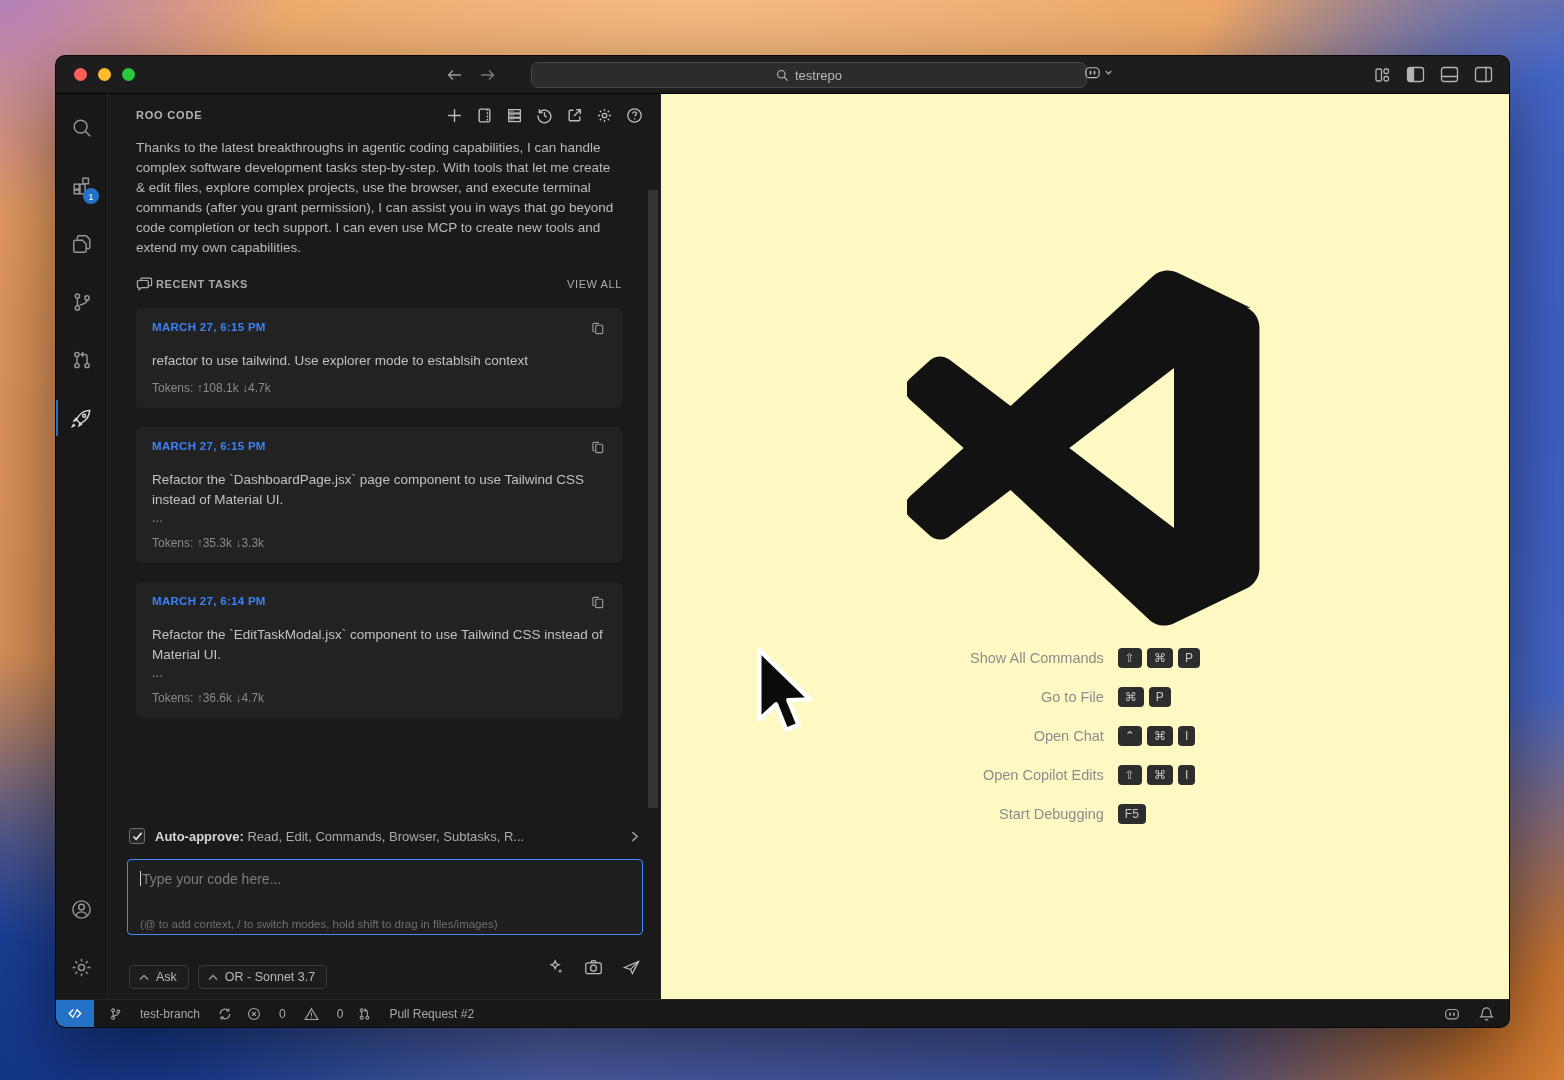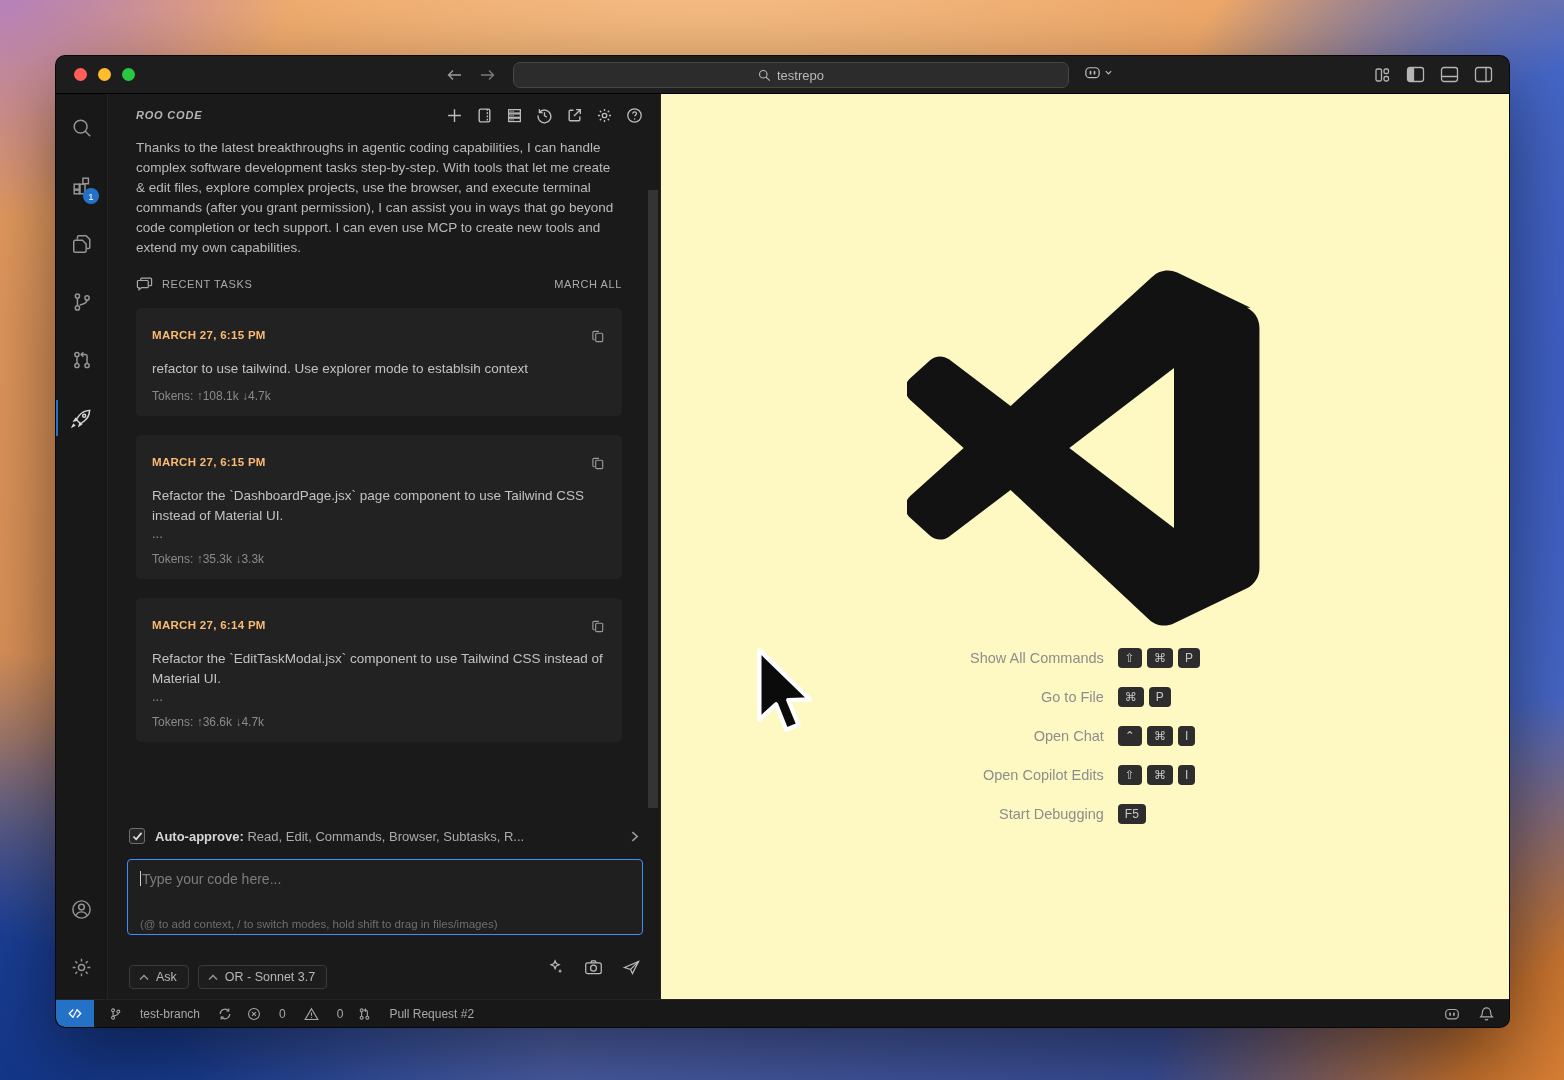--- a/index.html
+++ b/index.html
@@ -25,21 +25,21 @@
   .titlebar { height:38px; flex:0 0 38px; background:#1d1d1d; position:relative;
     display:flex; align-items:center; border-bottom:1px solid #000; }
   .traffic { display:flex; gap:11px; margin-left:18px; }
   .traffic span { width:13px; height:13px; border-radius:50%; display:block; }
   .dot-red    { background: var(--traffic-red,#ff5f57); }
   .dot-yellow { background: var(--traffic-yellow,#febc2e); }
   .dot-green  { background: var(--traffic-green,#28c840); }
   .nav-arrows { position:absolute; left:390px; display:flex; gap:16px; color:#9c9c9c; }
   .nav-arrows .fwd { color:#7a7a7a; }
   .searchbox {
-    position:absolute; left:457px; top:6px; width:556px; height:26px;
+    position:absolute; left:475px; top:6px; width:556px; height:26px;
     background:#2c2c2c; border:1px solid #464646; border-radius:7px;
     display:flex; align-items:center; justify-content:center; gap:6px;
     color:#b9b9b9; font-size:13px;
   }
   .copilot-menu { position:absolute; left:1027px; top:7px; display:flex; align-items:center; gap:2px; color:#bdbdbd; }
   .layout-icons { position:absolute; right:16px; display:flex; gap:15px; color:#b5b5b5; align-items:center; }
   
   .content { flex:1; display:flex; min-height:0; }
   .activitybar { width:52px; flex:0 0 52px; background:#181818; border-right:1px solid #242424;
     display:flex; flex-direction:column; align-items:stretch; padding-top:8px; }
@@ -49,31 +49,31 @@
   .ab-item.active::before { content:""; position:absolute; left:0; top:8px; bottom:8px; width:2px;
     background: var(--accent-blue,#2472c8); }
   .badge { position:absolute; right:8px; bottom:8px; min-width:16px; height:16px; border-radius:9px;
     background:var(--accent-blue,#2472c8); color:#fff; font-size:9.5px; display:flex;
     align-items:center; justify-content:center; padding:0 3px; }
   .ab-spacer { flex:1; }
   
   .sidebar { width:553px; flex:0 0 553px; background:#1a1a1a; border-right:1px solid #242424;
     display:flex; flex-direction:column; position:relative; min-height:0; }
   .panel-header { height:42px; flex:0 0 42px; display:flex; align-items:center;
-    padding:0 17px 0 28px;font-style:italic; }
+    padding:0 17px 0 28px; }
   .panel-title { font-size:11px; letter-spacing:.8px; color:#b4b4b4; font-weight:bold; }
   .panel-actions { margin-left:auto; display:flex; gap:13px; color:#bdbdbd; align-items:center; }
   .panel-actions .pa { cursor:pointer; display:flex; }
   .panel-body { flex:1; padding:2px 38px 0 28px; overflow:hidden; }
   .welcome { color:#bababa; font-size:13.5px; line-height:20px; margin-bottom:16px; }
   .recent-row { display:flex; align-items:center; margin:18px 0 16px; color:#a9a9a9; }
-  .recent-label { font-size:11px; font-weight:normal; letter-spacing:.6px; margin-left:9px; }
+  .recent-label { font-size:11px; font-weight:bold; letter-spacing:.6px; margin-left:3px; }
   .viewall { margin-left:auto; font-size:11px; letter-spacing:.6px; color:#ababab; cursor:pointer; }
   .task-card { background:#222222; border-radius:5px; padding:13px 16px 13px; margin-bottom:19px; cursor:pointer; }
-  .task-card .tc-head { display:flex; align-items:flex-start; color:#fdba74;margin-top:8px; }
+  .task-card .tc-head { display:flex; align-items:flex-start; color:#3b82f6; }
   .tc-date { font-size:11.5px; font-weight:bold; letter-spacing:.3px; }
   .tc-copy { margin-left:auto; color:#9a9a9a; cursor:pointer; display:flex; }
   .tc-text { color:#c2c2c2; font-size:13.5px; line-height:20px; margin-top:15px; }
   .tc-ellipsis { color:#8f8f8f; font-size:13px; line-height:16px; }
   .tc-tokens { color:#8a8a8a; font-size:12px; margin-top:10px; }
   .scroll-thumb { position:absolute; right:2px; top:96px; width:10px; height:618px;
     background:#4a4a4a; opacity:.55; }
   
   .panel-footer { flex:0 0 auto; padding:4px 17px 10px 19px; }
   .auto-row { display:flex; align-items:center; gap:10px; height:30px; margin:0 2px 8px 2px;
@@ -326,21 +326,21 @@
         <p class="welcome">Thanks to the latest breakthroughs in agentic coding capabilities, I can handle complex software development tasks step-by-step. With tools that let me create &amp; edit files, explore complex projects, use the browser, and execute terminal commands (after you grant permission), I can assist you in ways that go beyond code completion or tech support. I can even use MCP to create new tools and extend my own capabilities.</p>
 
         <div class="recent-row">
           <span>
             <svg width="17" height="16" viewBox="0 0 18 16" fill="none" stroke="currentColor" stroke-width="1.3">
                 <path d="M5 4V2.8A1 1 0 016 1.8h9.5a1 1 0 011 1v6a1 1 0 01-1 1H14"></path>
                 <path d="M1.5 5.3a1 1 0 011-1H12a1 1 0 011 1v5.5a1 1 0 01-1 1H6l-2.8 2.3v-2.3H2.5a1 1 0 01-1-1z"></path>
               </svg>
           </span>
           <span class="recent-label">RECENT TASKS</span>
-          <span class="viewall">MARCH ALL</span>
+          <span class="viewall">VIEW ALL</span>
         </div>
 
         <div class="task-card">
           <div class="tc-head">
             <span class="tc-date">MARCH 27, 6:15 PM</span>
             <span class="tc-copy">
               <svg width="15" height="15" viewBox="0 0 16 16" fill="none" stroke="currentColor" stroke-width="1.2">
                   <rect x="5" y="4.5" width="7.5" height="9" rx="1.2"></rect>
                   <path d="M4 11.5h-.8A1.2 1.2 0 012 10.3V3.7a1.2 1.2 0 011.2-1.2h5.3"></path>
                 </svg>

